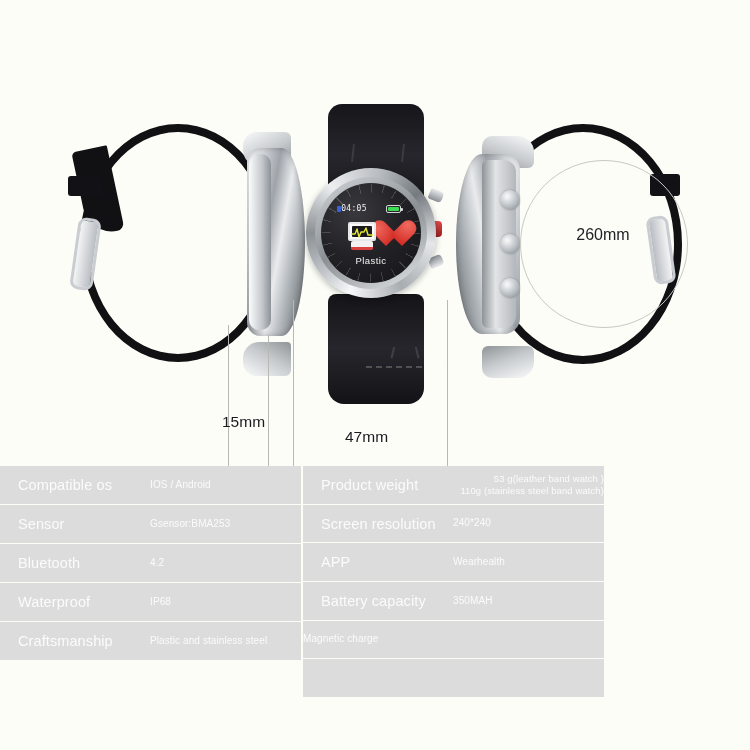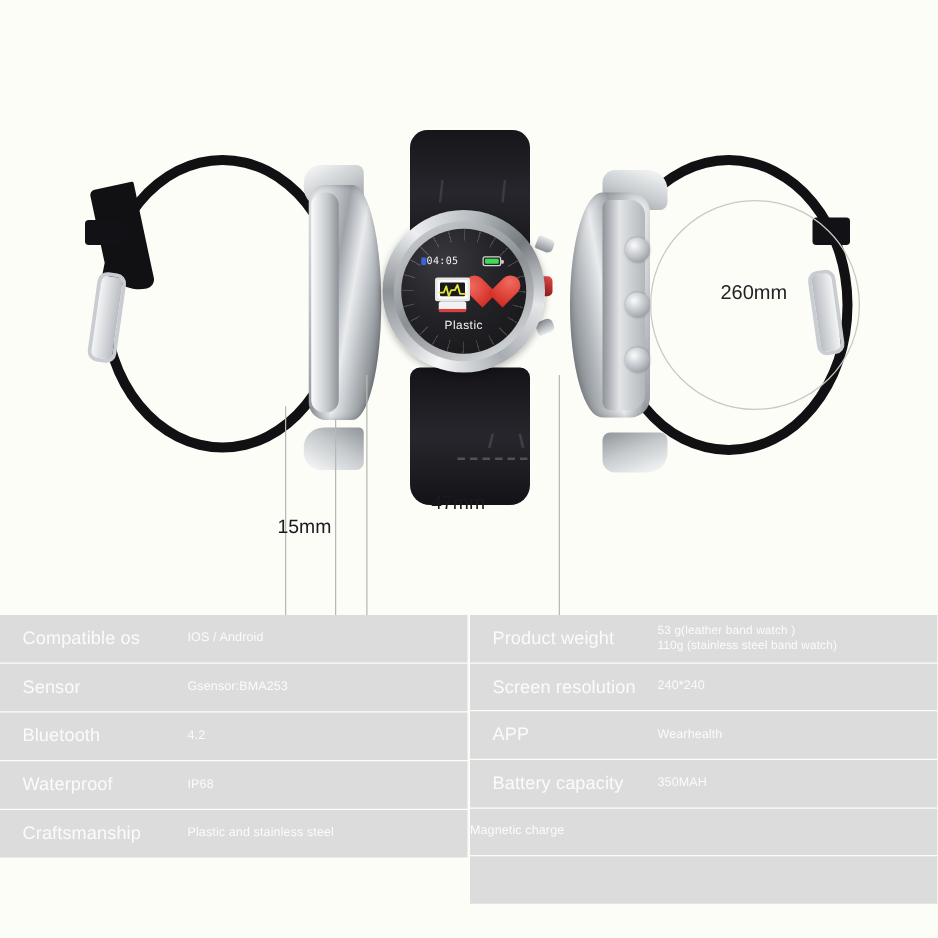--- a/index.html
+++ b/index.html
@@ -511,28 +511,28 @@
   #leader-2 { left: 268px; top: 235px; height: 160px; }
   #leader-3 { left: 293px; top: 200px; height: 195px; }
   #leader-4 { left: 447px; top: 200px; height: 195px; }
 
   .dim-label {
     position: absolute;
     font-size: 15.5px;
     color: #1b1b1f;
   }
   #dim-15 { left: 222px; top: 313px; }
-  #dim-47 { left: 345px; top: 294px; }
+  #dim-47 { left: 345px; top: 328px; }
 
   
   #spec-table {
     position: absolute;
     left: 0;
-    top: 492px;
-    width: 750px;
+    top: 466px;
+    width: 604px;
     height: 232px;
     display: flex;
   }
   .table-col {
     width: 374px;
     display: flex;
     flex-direction: column;
   }
   .table-col.left { margin-right: 2px; }
   .spec-row {
@@ -559,20 +559,21 @@
     line-height: 1.25;
   }
   .spec-value .sub {
     display: block;
     font-size: 9.5px;
     line-height: 1.25;
   }
   .spec-value.two-line {
     font-size: 9.5px;
     line-height: 1.3;
+    text-align: right;
   }
 </style>
 </head>
 <body>
 
 <div id="page">
 
 
   <div id="hero">
 

